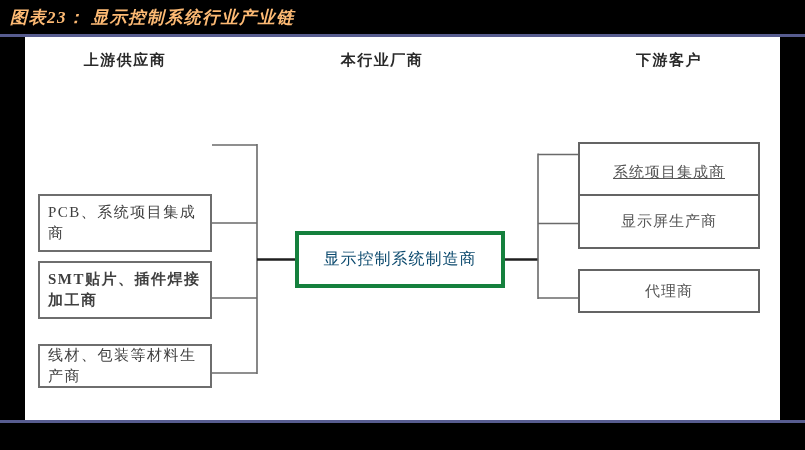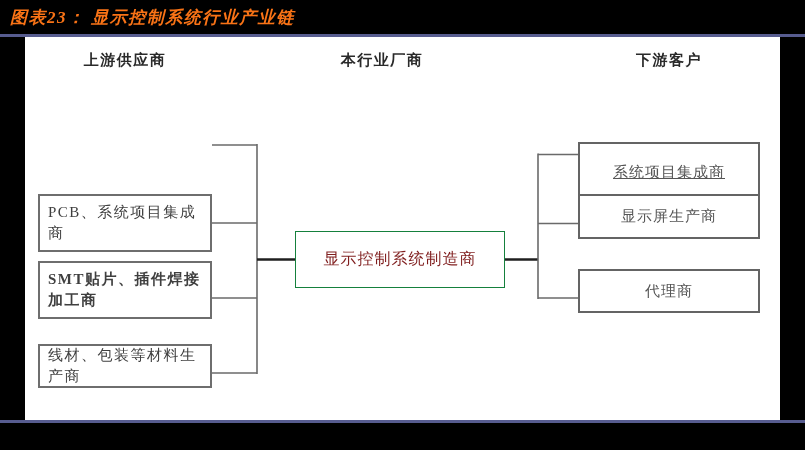--- a/index.html
+++ b/index.html
@@ -7,21 +7,21 @@
     width:805px; height:450px;
     background:#000000;
     position:relative;
     font-family:"Liberation Serif","DejaVu Serif",serif;
     overflow:hidden;
   }
 
   .chart-title {
     position:absolute; left:10px; top:6px;
     font-size:17px; font-weight:bold; font-style:italic;
-    color:#f97316; letter-spacing:1.5px;
+    color:#fdba74; letter-spacing:1.5px;
     white-space:nowrap;
   }
 
   .rule { position:absolute; left:0; width:805px; height:3px; background:#575c8f; }
   .rule-top { top:34px; }
   .rule-bottom { top:420px; }
 
   .figure {
     position:absolute; left:25px; top:37px;
     width:755px; height:383px;
@@ -50,33 +50,33 @@
     line-height:1.42; letter-spacing:1.5px;
     color:#3f3f3f; text-align:left;
   }
   .lb1 { top:70px;  height:76px; }
   .lb2 { top:157px; height:58px; }
   .lb3 { top:224px; height:58px;font-weight:bold; }
   .lb4 { top:307px; height:44px; }
 
   .center-box {
     left:270px; top:194px; width:210px; height:57px;
-    border:1px solid #15803d;
+    border:4px solid #15803d;
     justify-content:center;
-    font-size:16px; letter-spacing:1px; color:#7f1d1d;
+    font-size:16px; letter-spacing:1px; color:#0c4a6e;
   }
 
   .right-box {
     left:553px; width:182px;
     border:2px solid #646464;
     justify-content:center;
     letter-spacing:1px; color:#555555;
   }
   .rb1 { top:105px;  height:61px;text-decoration:underline; }
-  .rb2 { top:157px; height:45px; }
+  .rb2 { top:157px; height:55px; }
   .rb3 { top:232px; height:44px; }
 </style>
 </head>
 <body>
 
 <div class="chart-title">图表23： 显示控制系统行业产业链</div>
 <div class="rule rule-top"></div>
 
 <div class="figure">
 

